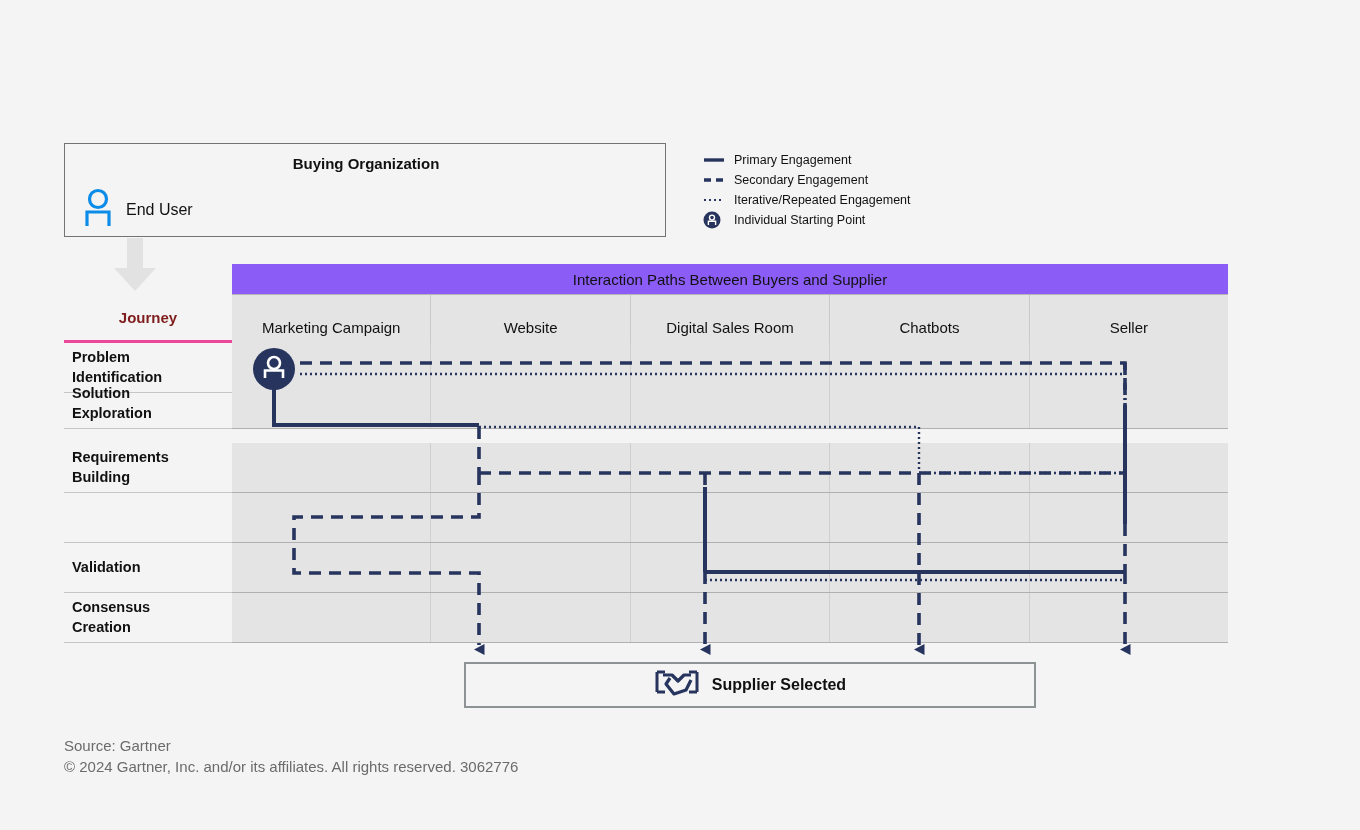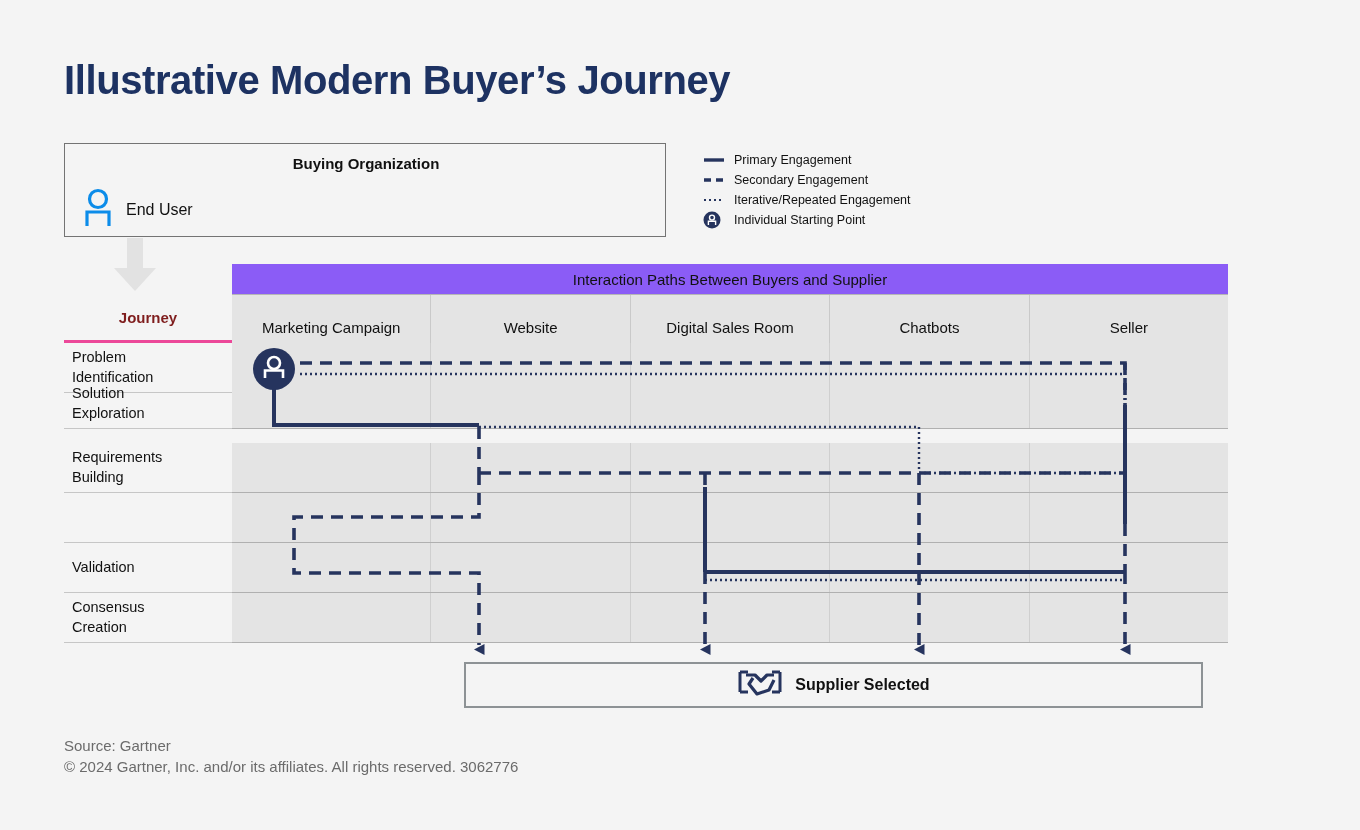--- a/index.html
+++ b/index.html
@@ -64,51 +64,50 @@
     position:absolute;left:0;top:30px;width:168px;height:49px;
     display:flex;align-items:center;justify-content:center;
     font-size:15px;font-weight:bold;color:#7f1d1d;
     border-bottom:3px solid #ec4899;box-sizing:border-box;
   }
   #rows-area{position:absolute;left:0;top:79px;width:1164px;height:300px;}
   .jrow{position:absolute;left:0;width:1164px;height:50px;}
   .jrow .rlabel{
     position:absolute;left:8px;top:0;width:160px;height:50px;
     display:flex;flex-direction:column;justify-content:center;
-    font-size:14.5px;font-weight:normal;color:#111;line-height:1.35;
+    font-size:14.5px;font-weight:bold;color:#111;line-height:1.35;
   }
   .jrow .rcells{
     position:absolute;left:168px;top:0;width:996px;height:50px;
     background:#e4e4e4;display:flex;box-sizing:border-box;
     border-bottom:1px solid #b0b0b0;
   }
   .jrow .rcells .cell{flex:1 1 0;border-left:1px solid #cfcfcf;box-sizing:border-box;}
   .jrow .rcells .cell:first-child{border-left:none;}
   .jrow .rlabel-sep{position:absolute;left:0;top:49px;width:168px;height:1px;background:#c6c6c6;}
 
   
   #paths-svg{position:absolute;left:0;top:0;width:1360px;height:830px;pointer-events:none;}
 
   
   #supplier-box{
-    position:absolute;left:464px;top:662px;width:739px;height:46px;
+    position:absolute;left:464px;top:662px;width:572px;height:46px;
     border:2px solid #8d9295;background:#f4f4f4;box-sizing:border-box;
     display:flex;align-items:center;justify-content:center;gap:12px;
   }
   #supplier-label{font-size:16px;font-weight:bold;color:#111;}
 
   
   #footer{position:absolute;left:64px;top:735px;font-size:15px;color:#6b6b6b;line-height:1.4;}
 </style>
 </head>
 <body>
 
 <div class="stage">
 
-  <div id="page-title">Illustrative Modern Buyer’s Journey</div>
 
   <div id="buying-org-box">
     <div id="buying-org-title">Buying Organization</div>
     <div id="end-user-row">
       <span>
         <svg width="34" height="40" viewBox="0 0 34 40">
           <circle cx="17" cy="11" r="8.5" fill="none" stroke="#0c8ce9" stroke-width="3.2"></circle>
           <path d="M6 38 L6 24 L28 24 L28 38" fill="none" stroke="#0c8ce9" stroke-width="3.2"></path>
         </svg>
       </span>

